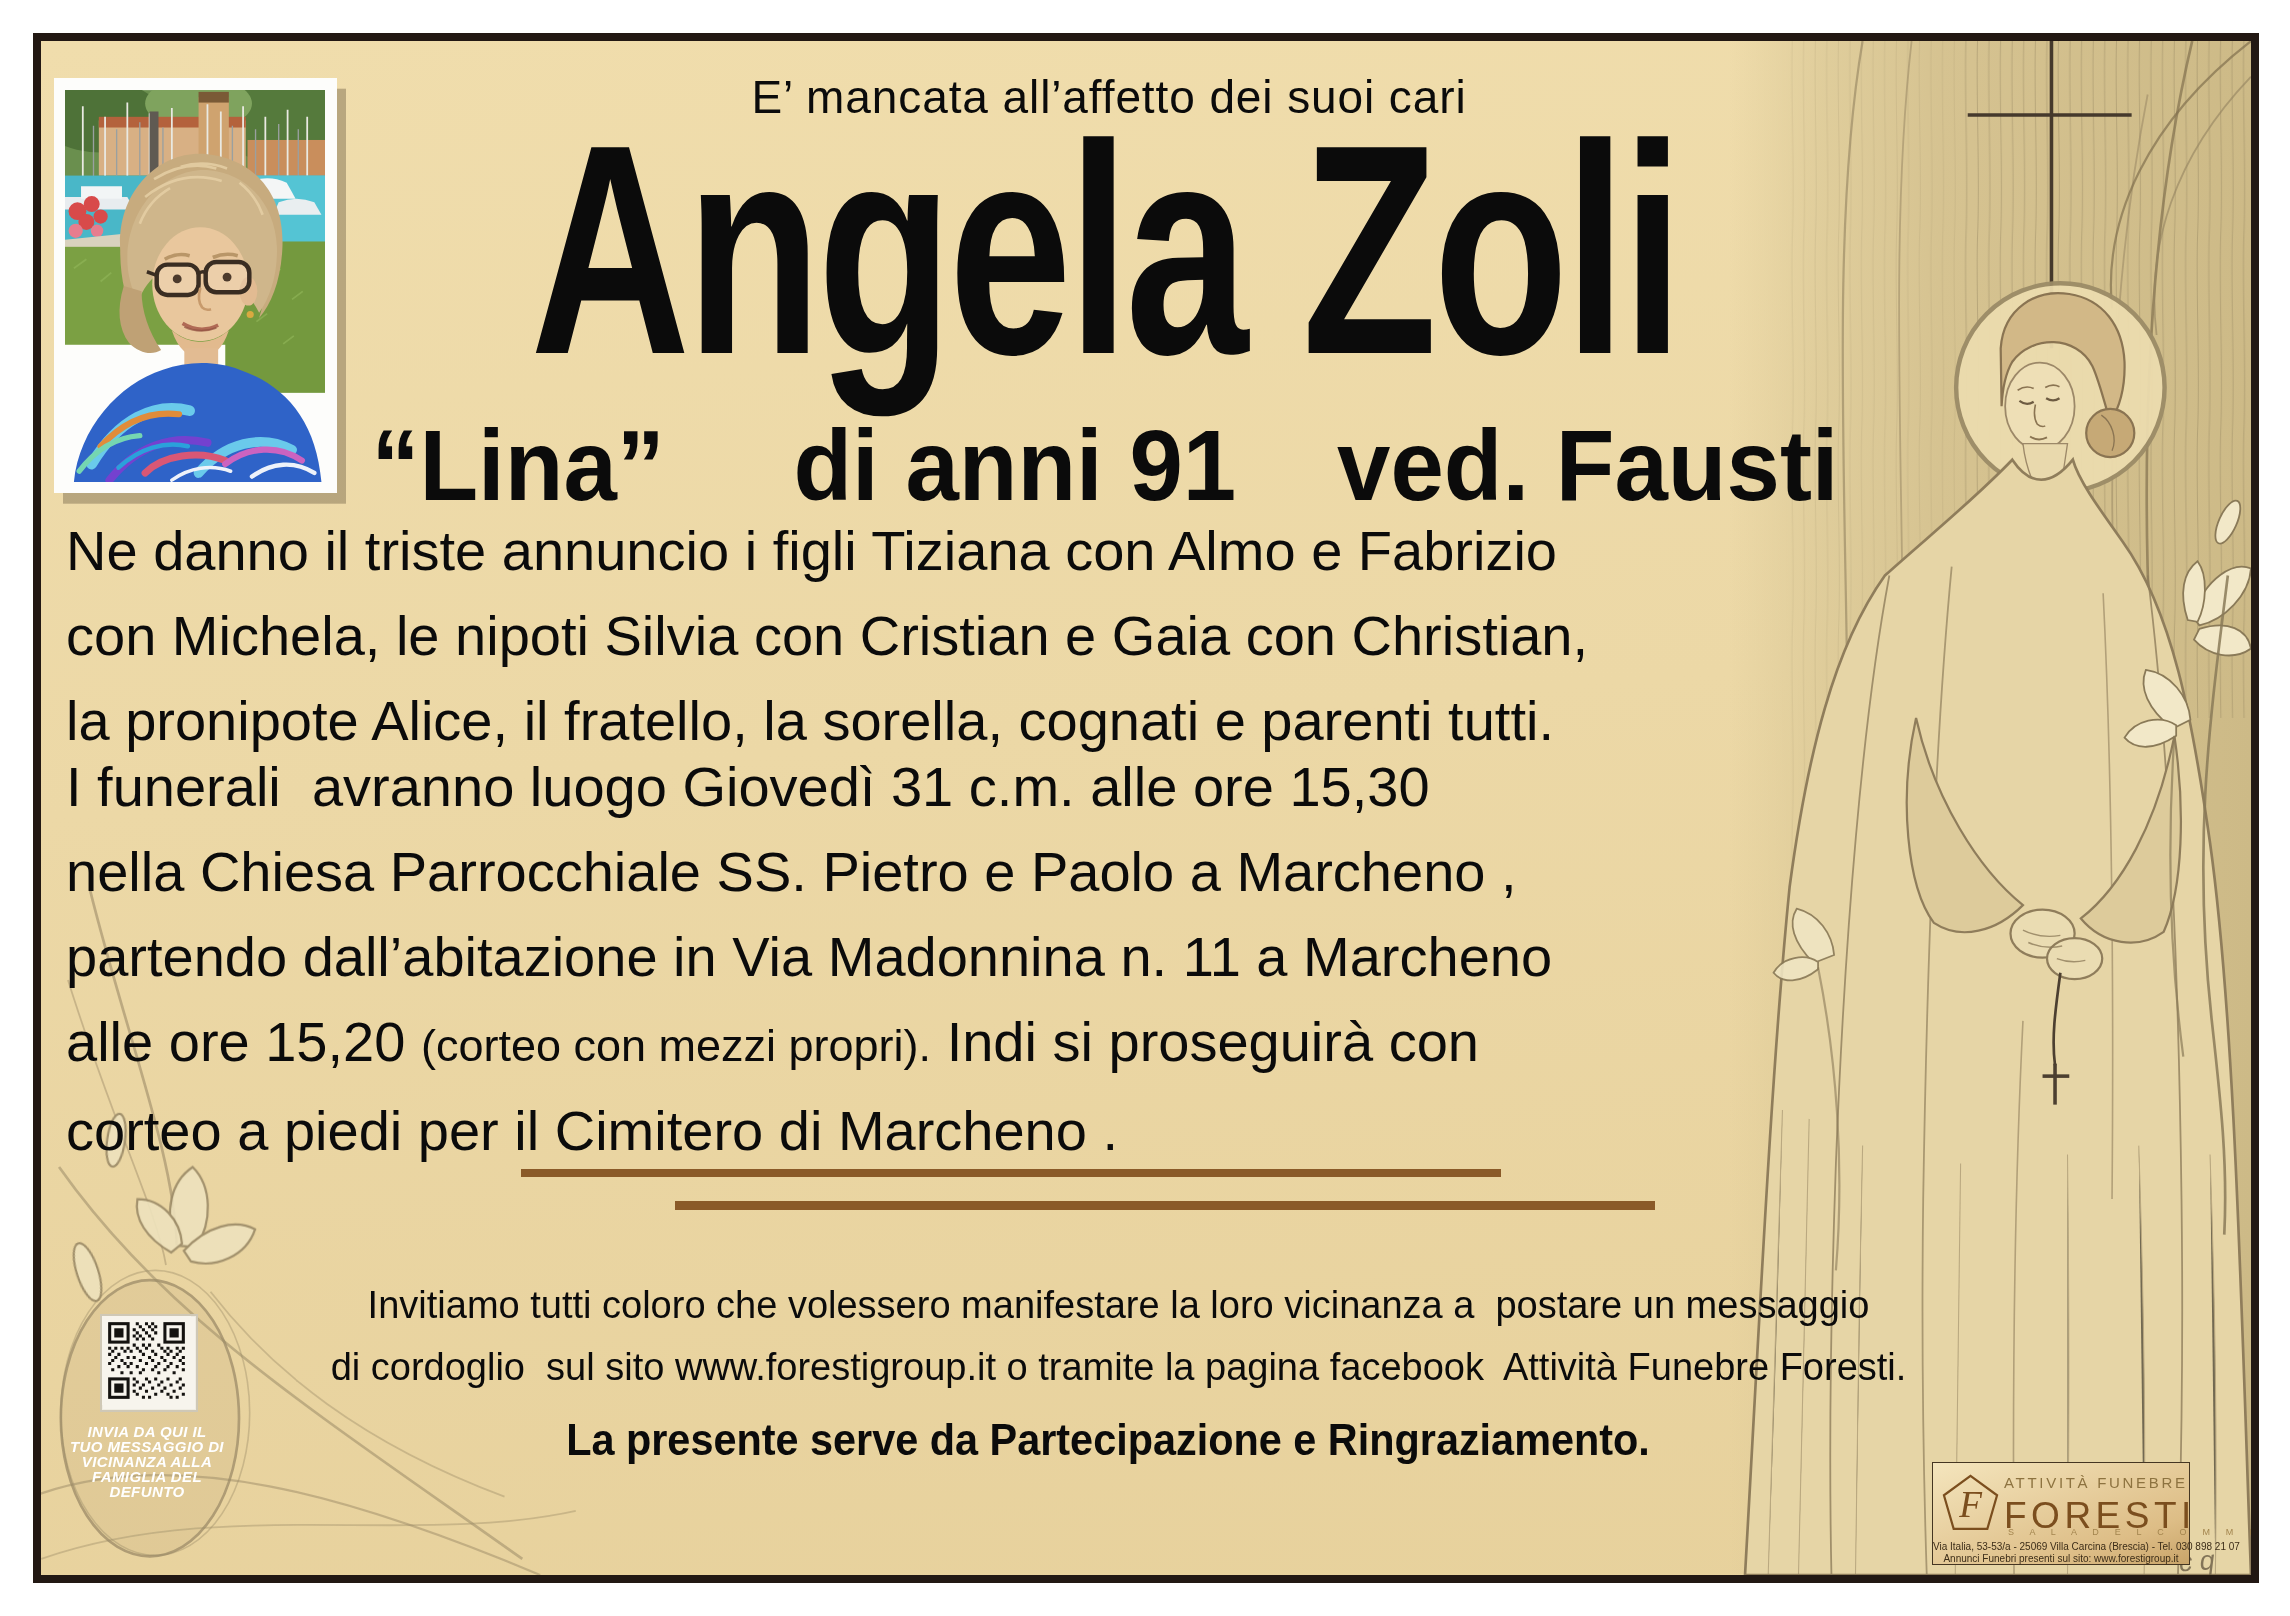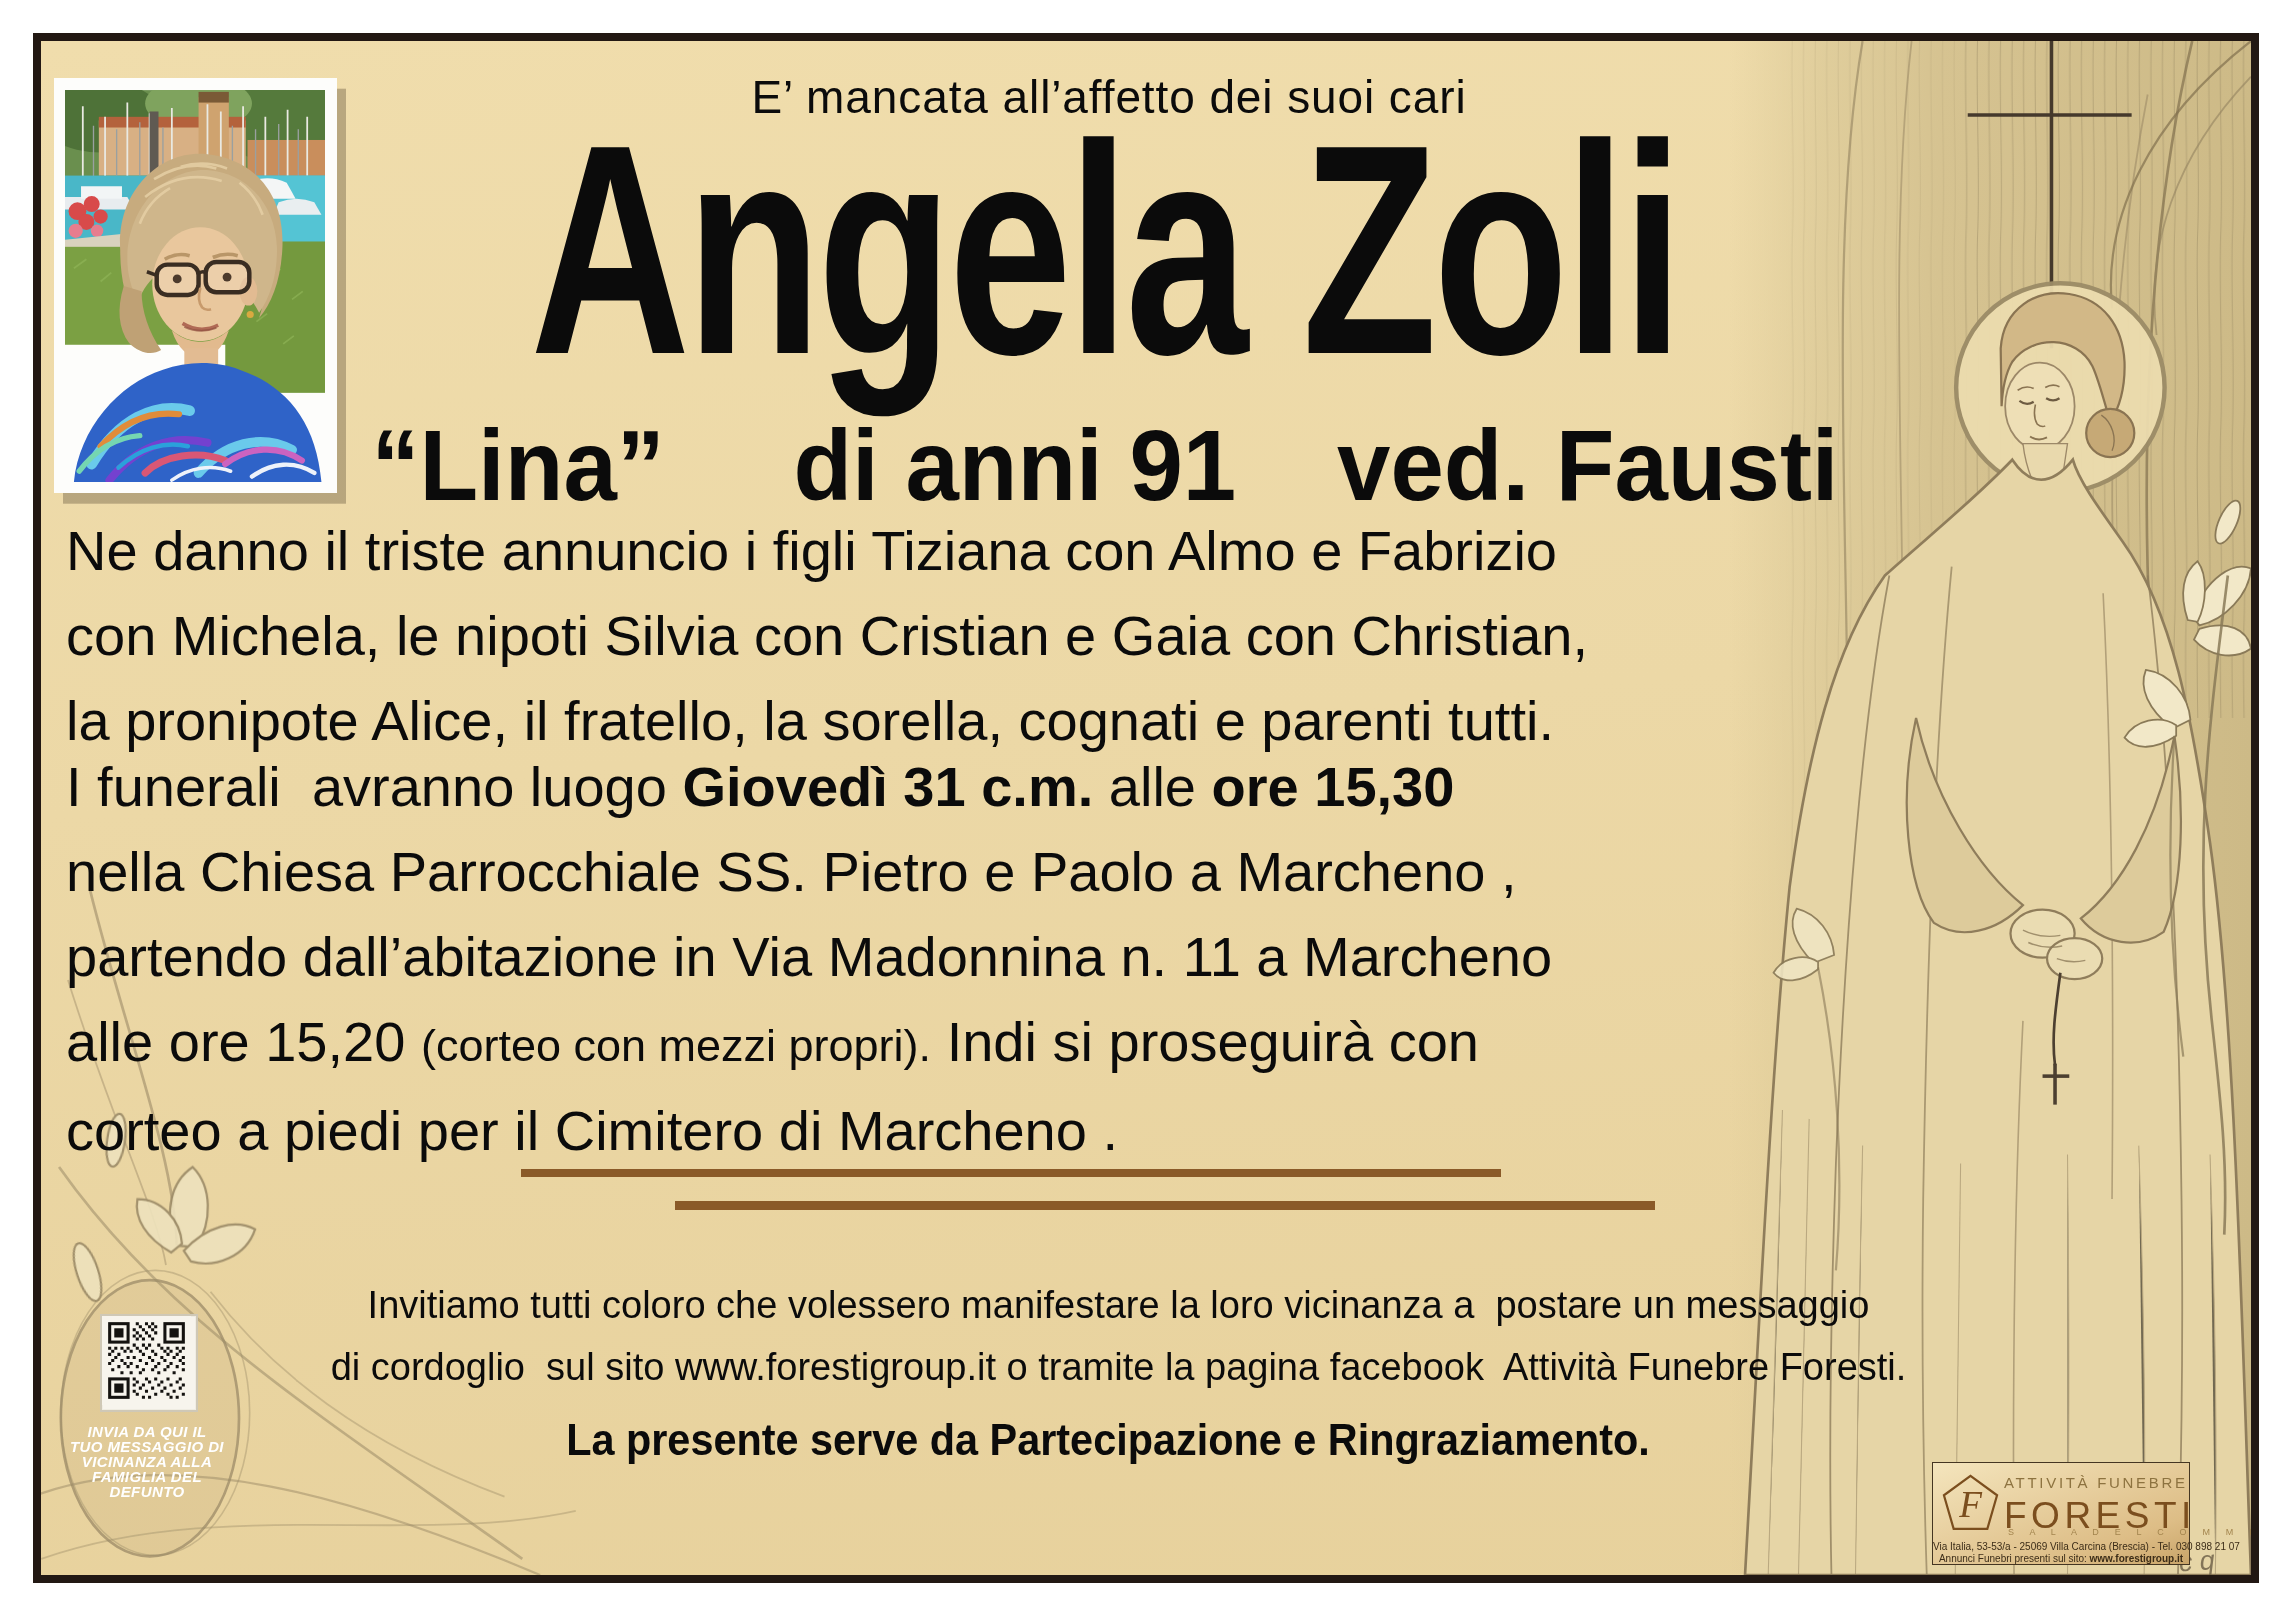--- a/index.html
+++ b/index.html
@@ -34,21 +34,21 @@
     left:173px;top:372px;width:1782px;display:flex;justify-content:center;
     font-size:100px;font-weight:700;line-height:105px;white-space:nowrap;
     transform:scaleX(.96);transform-origin:50% 0;z-index:6;
   }
   .subtitle .gap1{margin-right:134px;}
   .subtitle .gap2{margin-right:105px;}
   .para{left:25px;width:1796px;font-size:56px;line-height:85px;z-index:6;}
   .para .line{white-space:nowrap;}
   .p1{top:467px;}
   .p2{top:703px;}
-  .b{font-weight:700;}
+  .b{font-weight:400;}
   .small-par{font-size:45px;}
 
   .rule{background:#8a5a28;z-index:6;}
   .rule1{left:480px;top:1128px;width:980px;height:8px;}
   .rule2{left:634px;top:1160px;width:980px;height:9px;}
 
   .invite{left:182px;top:1233px;width:1791px;text-align:center;
           font-size:38px;line-height:62px;z-index:6;}
   .partic{left:176px;top:1373px;width:1782px;text-align:center;
           font-size:45px;font-weight:700;transform:scaleX(.92);

